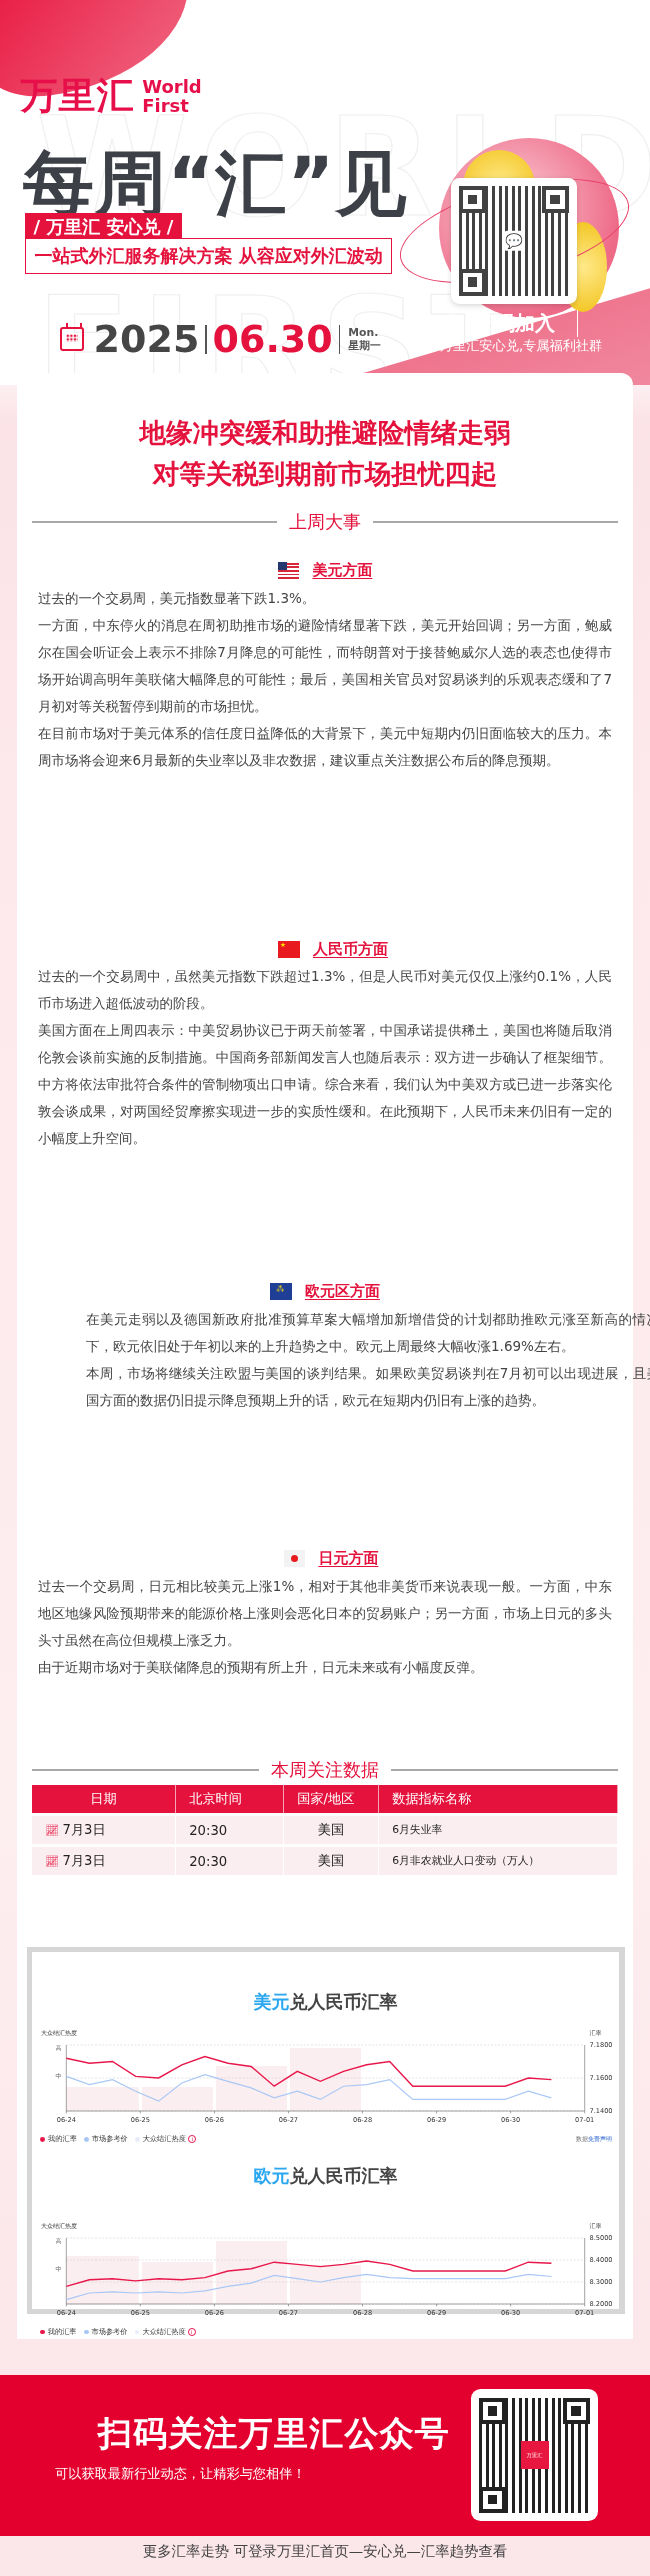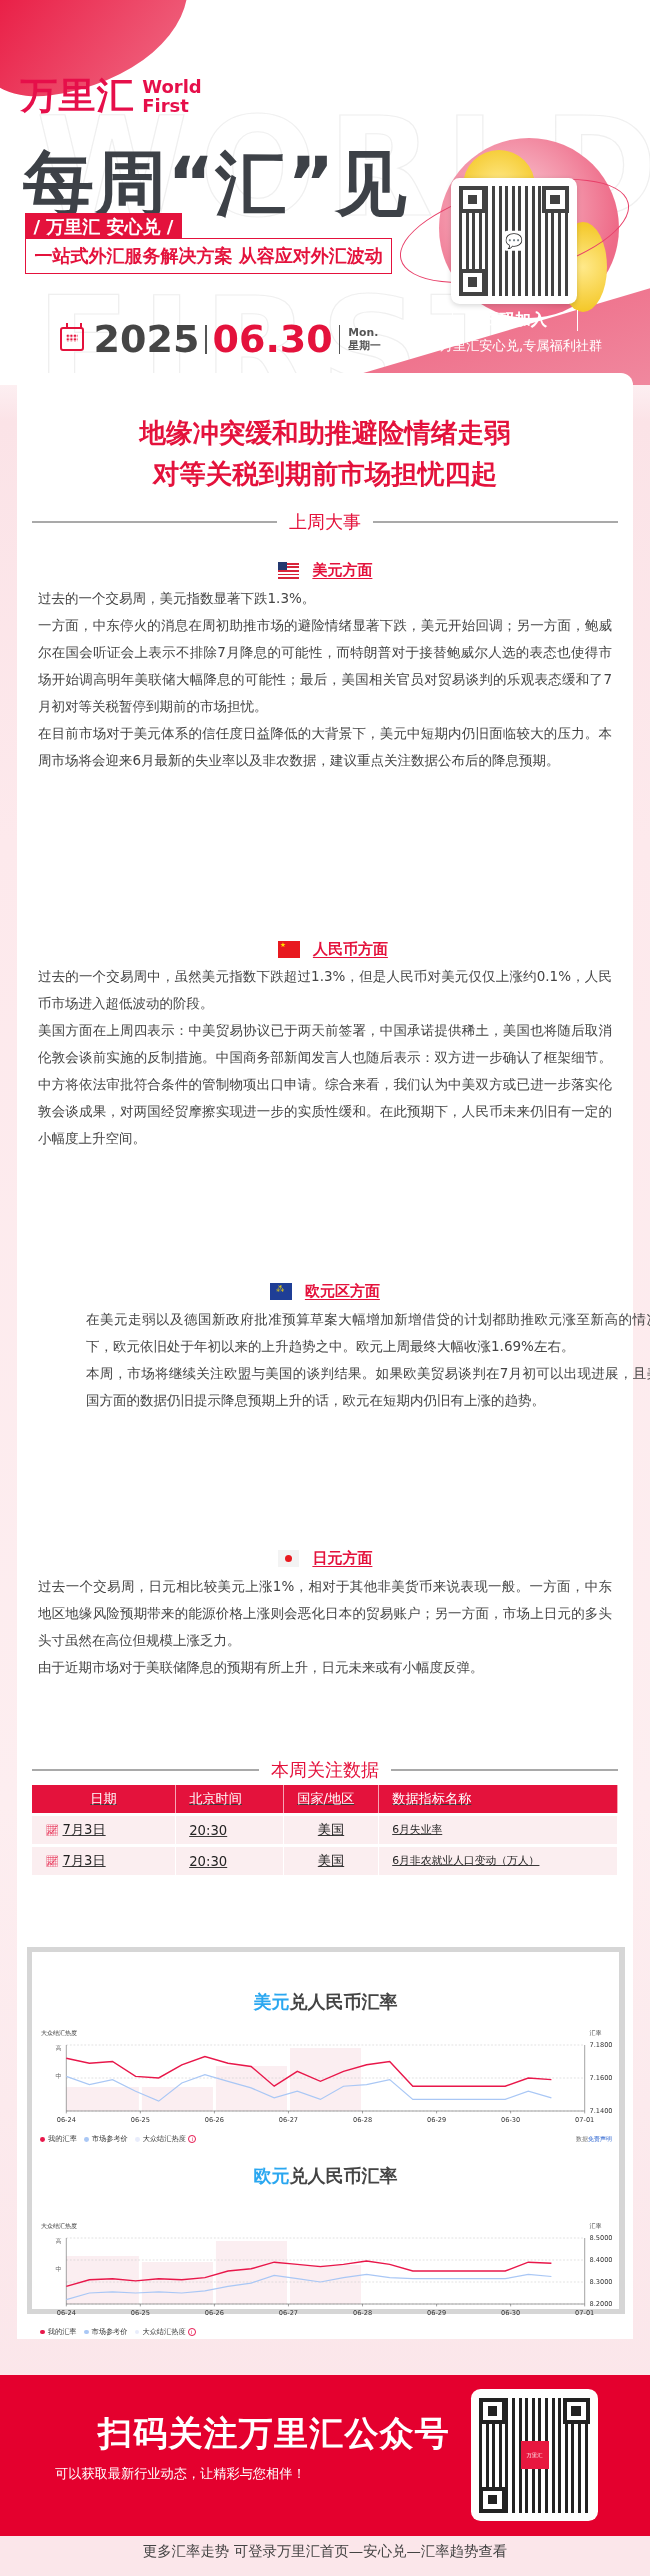--- a/index.html
+++ b/index.html
@@ -37,21 +37,21 @@
   .coin { position: absolute; border-radius: 50%; background: radial-gradient(circle,#ffe98a,#f2c31a); }
   .qr-box { position: absolute; left: 451px; top: 178px; width: 126px; height: 126px; background: #fff; border-radius: 8.4px; box-shadow: 0 1.2px 4.8px rgba(0,0,0,.15); padding: 8.4px; }
   .qr-grid { width: 100%; height: 100%; position: relative;
     background:
       repeating-linear-gradient(90deg, #222 0 3px, transparent 3px 6.6px),
       repeating-linear-gradient(0deg, transparent 0 2.4px, #fff 2.4px 4.8px);
     opacity: .85; }
   .qr-finder { position: absolute; width: 26.5px; height: 26.5px; border: 4.2px solid #222; background: #fff; }
   .qr-finder::after { content: ""; position: absolute; left: 4.2px; top: 4.2px; width: 9.6px; height: 9.6px; background: #222; }
   .qr-center { position: absolute; left: 50%; top: 50%; transform: translate(-50%,-50%); width: 20.4px; height: 20.4px; background: #fff; color: #1f8bf0; font-size: 14.4px; text-align: center; line-height: 20.4px; border-radius: 3.6px; }
-  .scan-join { position: absolute; left: 452px; top: 310px; width: 126px; text-align: center; color: #fff; font-size: 16px; font-weight: bold; border-left: 1.2px solid #fff; border-right: 1.2px solid #fff; }
+  .scan-join { position: absolute; left: 452px; top: 310px; width: 126px; text-align: center; color: #fff; font-size: 20px; font-weight: bold; border-left: 1.2px solid #fff; border-right: 1.2px solid #fff; }
   .scan-sub { position: absolute; left: 419px; top: 337px; width: 204px; text-align: center; color: #fff; font-size: 13.2px; }
 
   
   .card { position: absolute; left: 17px; top: 373px; width: 616px; height: 1966px; background: #fff; border-radius: 12px 12px 0 0; }
   .headline { position: absolute; left: 0; top: 39px; width: 100%; text-align: center; font-size: 26.5px; font-weight: bold; color: #e4123c; line-height: 41px; }
   .section-hdr { position: absolute; left: 15px; width: 586px; display: flex; align-items: center; }
   .section-hdr .line { flex: 1; height: 1.2px; background: #a9a9a9; }
   .section-hdr .txt { padding: 0 12px; font-size: 18px; font-weight: normal; color: #e4123c; }
   .sub-hdr { position: absolute; left: 0; width: 100%; display: flex; justify-content: center; align-items: center; }
   .sub-hdr .flag { width: 21.6px; height: 17px; margin-right: 13.2px; position: relative; }
@@ -60,21 +60,21 @@
   .flag-us::before { content: ""; position: absolute; left: 0; top: 0; width: 9.6px; height: 8.4px; background: #24386f; }
   .flag-cn { background: #e8191f; }
   .flag-cn::before { content: "★"; position: absolute; left: 1.8px; top: 0; color: #ffde00; font-size: 6.6px; }
   .flag-eu { background: #1f3e96; }
   .flag-eu::before { content: "⁂"; position: absolute; left: 6px; top: 1.2px; color: #ffde00; font-size: 8.4px; }
   .flag-jp { background: #f3f3f3; }
   .flag-jp::before { content: ""; position: absolute; left: 7.2px; top: 4.8px; width: 7.2px; height: 7.2px; border-radius: 50%; background: #e8191f; }
   .para { position: absolute; left: 21px; width: 574px; font-size: 13.5px; line-height: 27px; color: #444; text-align: justify; }
 
   
-  .tbl { position: absolute; left: 15px; top: 1409px; width: 586px; border-collapse: separate; border-spacing: 0 3.6px; font-size: 13.2px; text-decoration: underline; }
+  .tbl { position: absolute; left: 15px; top: 1409px; width: 586px; border-collapse: separate; border-spacing: 0 3.6px; font-size: 13.2px; }
   .tbl th { background: #e4123c; color: #fff; font-weight: normal; height: 28px; text-align: left; padding-left: 13.2px; border-right: 0.6px solid #f6a5b5; }
   .tbl th:first-child { text-align: center; padding-left: 0; }
   .tbl td { background: #fbeef0; height: 28px; color: #222; padding-left: 13.2px; border-right: 0.6px solid #fff; }
   .tbl td.c { text-align: center; padding-left: 0; }
   .tbl td .ic { display: inline-block; color: #e4123c; font-size: 10.8px; margin-right: 3.6px; }
 
   
   .chart-frame { position: absolute; left: 26.5px; top: 1947px; width: 598px; height: 367px; background: #d6d6d6; padding: 5.4px; }
   .chart-inner { width: 100%; height: 100%; background: #fff; position: relative; }
   .chart-title { position: absolute; left: 0; width: 100%; text-align: center; font-size: 18px; font-weight: bold; color: #444; }
@@ -180,21 +180,21 @@
 
     <div class="sub-hdr" style="top:909px;">
       <span class="flag flag-eu"></span>
       <span class="label">欧元区方面</span>
     </div>
     <div class="para" style="top:933px;margin-left:48px;">
       <p>在美元走弱以及德国新政府批准预算草案大幅增加新增借贷的计划都助推欧元涨至新高的情况下，欧元依旧处于年初以来的上升趋势之中。欧元上周最终大幅收涨1.69%左右。</p>
       <p>本周，市场将继续关注欧盟与美国的谈判结果。如果欧美贸易谈判在7月初可以出现进展，且美国方面的数据仍旧提示降息预期上升的话，欧元在短期内仍旧有上涨的趋势。</p>
     </div>
 
-    <div class="sub-hdr" style="top:1176px;">
+    <div class="sub-hdr" style="top:1176px;margin-left:6px;">
       <span class="flag flag-jp"></span>
       <span class="label">日元方面</span>
     </div>
     <div class="para" style="top:1200px;">
       <p>过去一个交易周，日元相比较美元上涨1%，相对于其他非美货币来说表现一般。一方面，中东地区地缘风险预期带来的能源价格上涨则会恶化日本的贸易账户；另一方面，市场上日元的多头头寸虽然在高位但规模上涨乏力。</p>
       <p>由于近期市场对于美联储降息的预期有所上升，日元未来或有小幅度反弹。</p>
     </div>
 
     <div class="section-hdr" style="top:1385px;">
       <span class="line"></span>

